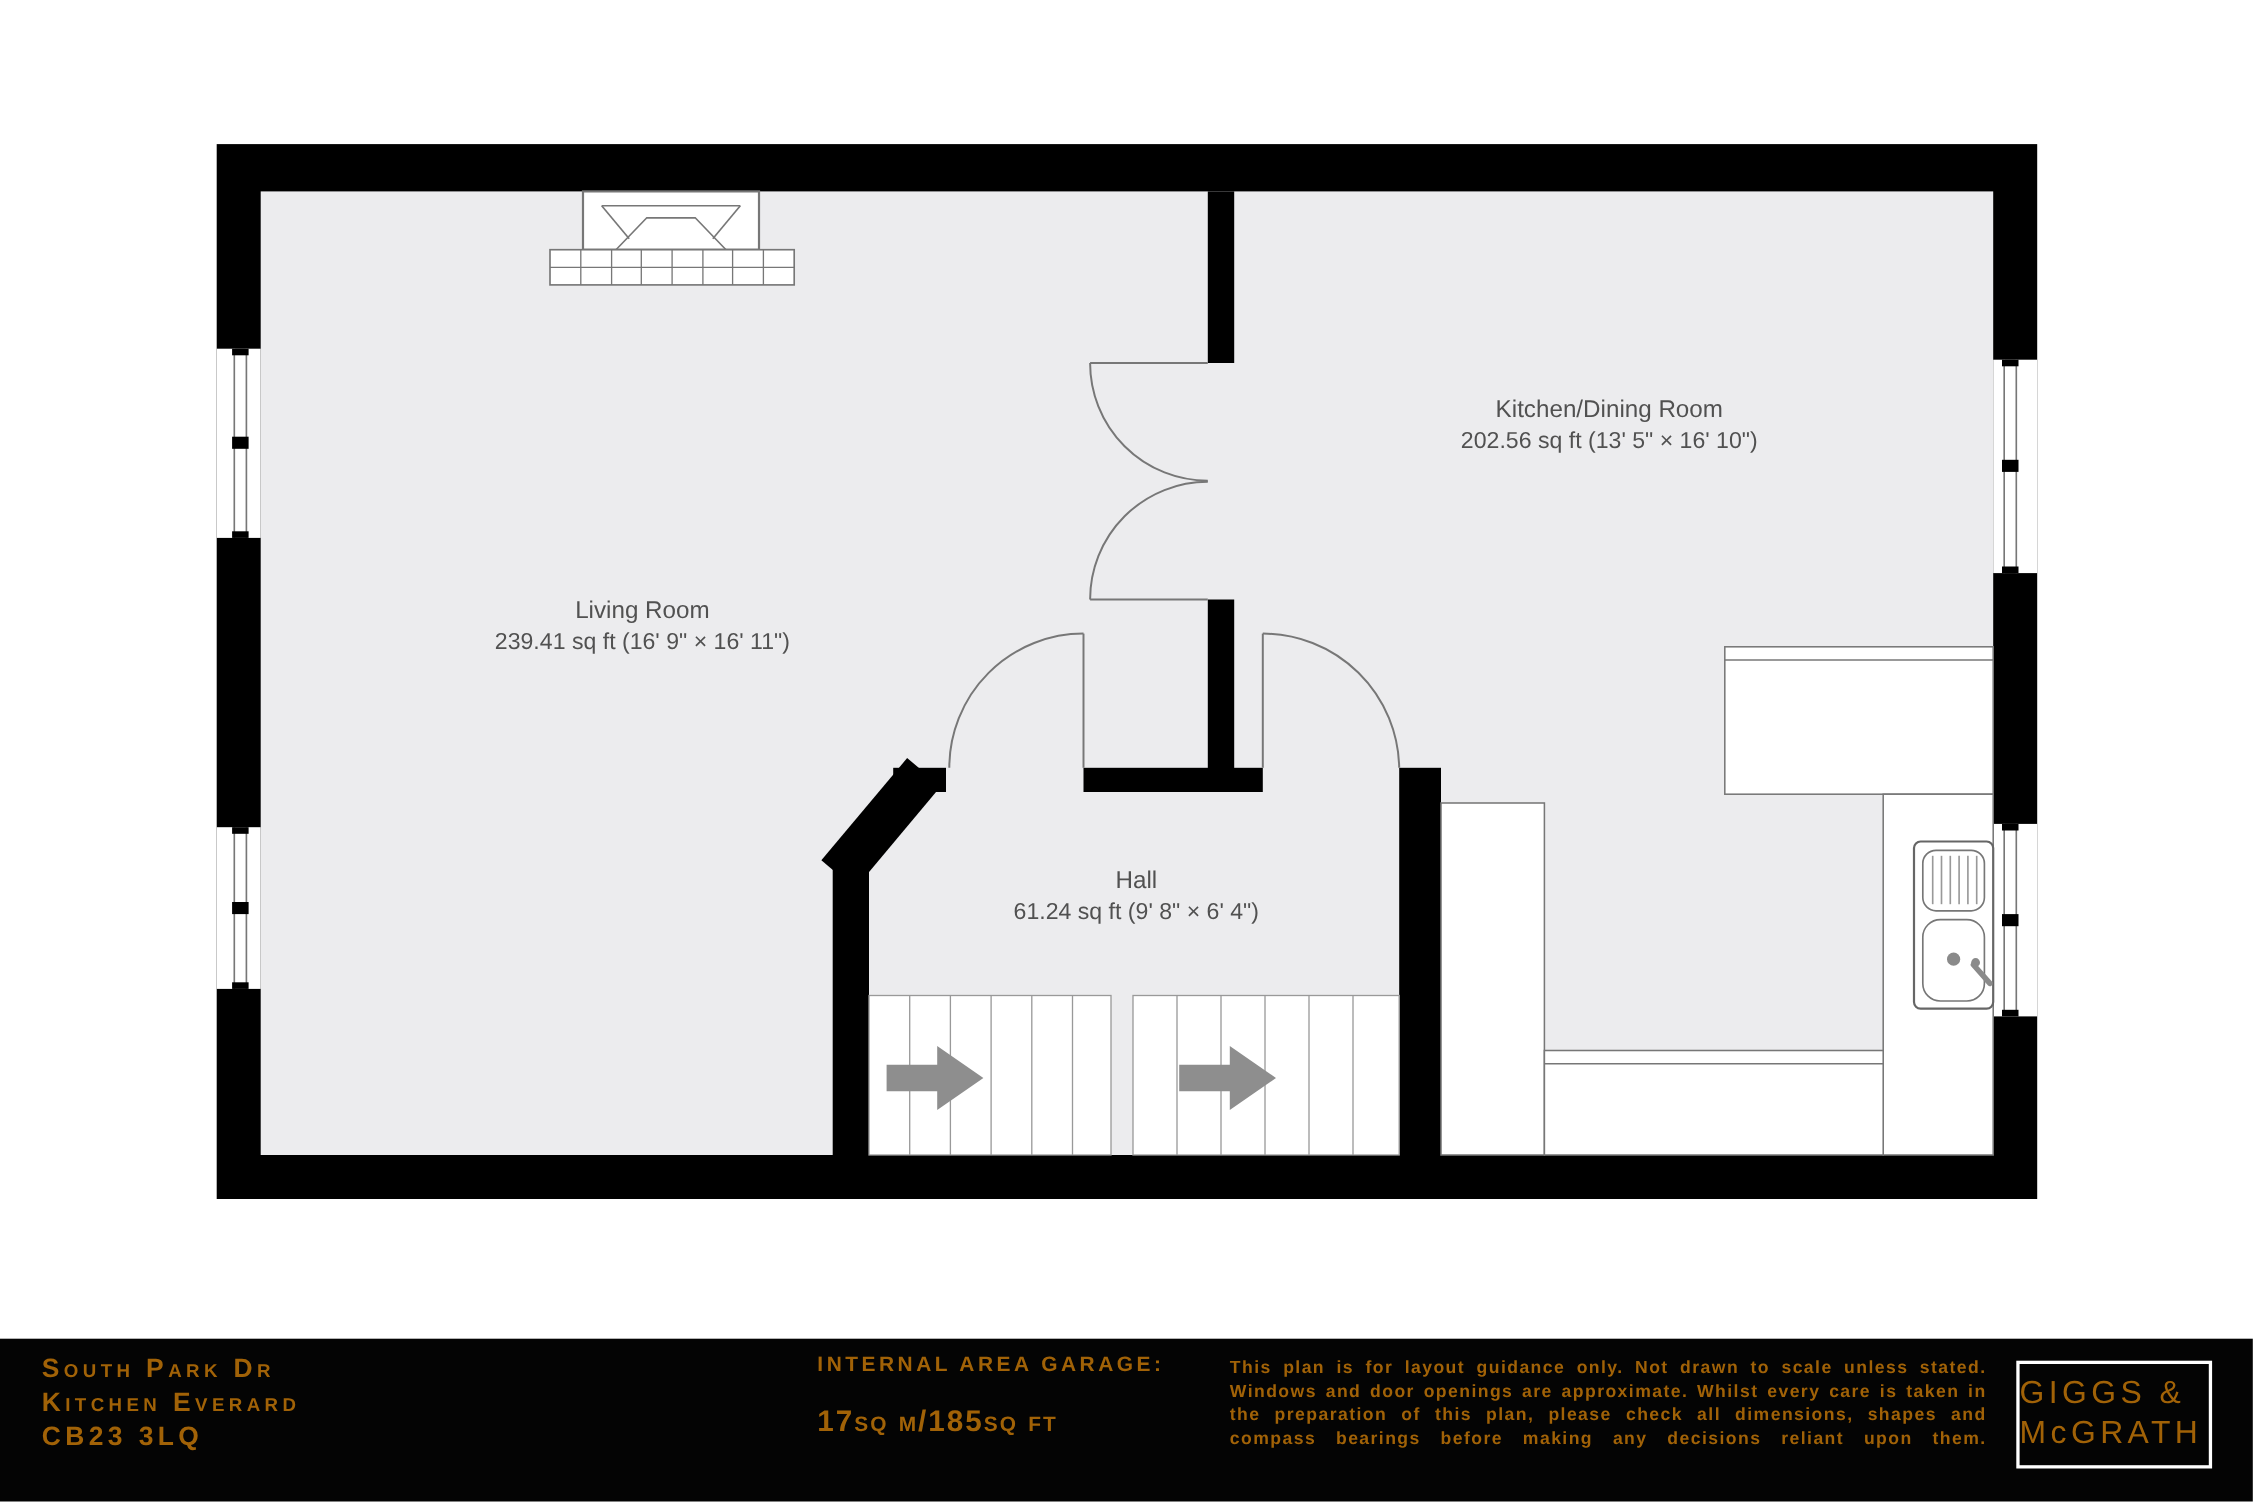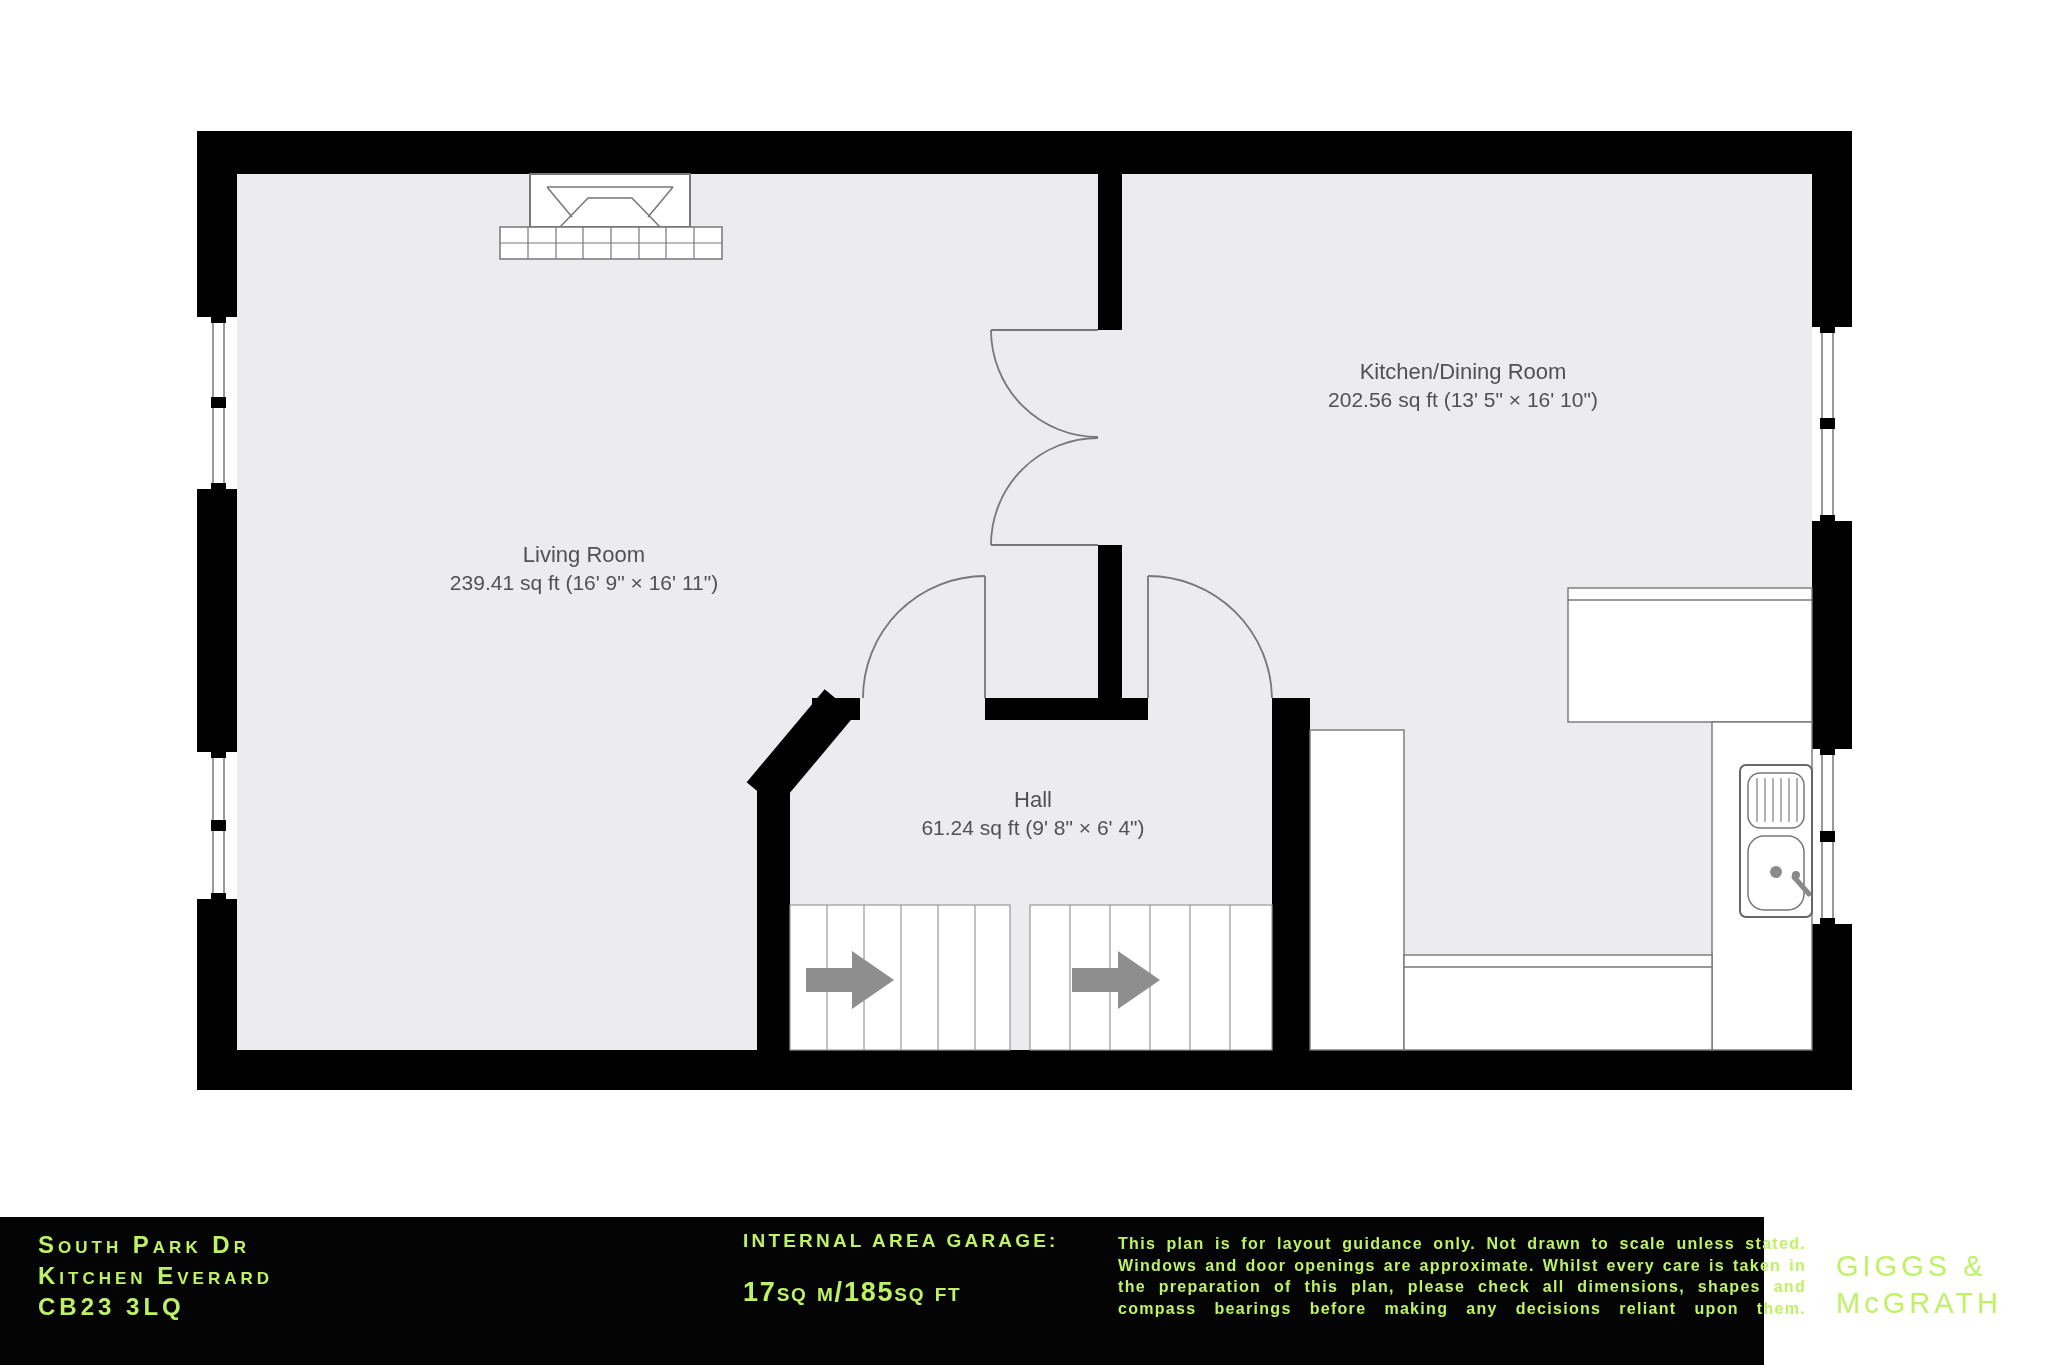--- a/index.html
+++ b/index.html
@@ -8,22 +8,22 @@
     font-family:"Liberation Sans", sans-serif;overflow:hidden;
   }
   .plan-svg{position:absolute;left:0;top:0;}
   .room-name,.room-dims{
     font-family:"Liberation Sans", sans-serif;
     fill:#515151;text-anchor:middle;
   }
   .room-name{font-size:22px;}
   .room-dims{font-size:21px;}
   .footer{
-    position:absolute;left:0;top:1217px;width:1764px;height:148px;
-    background:#040404;color:#bef264;
+    position:absolute;left:0;top:1217px;width:2048px;height:148px;
+    background:#040404;color:#a16207;
   }
   .addr{
     position:absolute;left:38px;top:12px;
     font-weight:bold;font-variant:small-caps;
     font-size:24px;letter-spacing:4px;line-height:31px;white-space:nowrap;
   }
   .gross{position:absolute;left:399px;top:8px;}
   .garage{position:absolute;left:743px;top:8px;}
   .block-label{
     font-weight:bold;font-size:19px;letter-spacing:3.2px;

